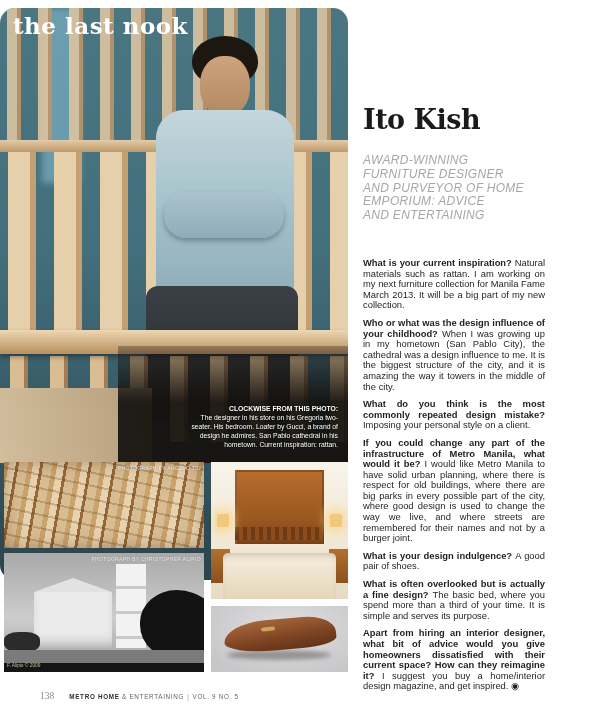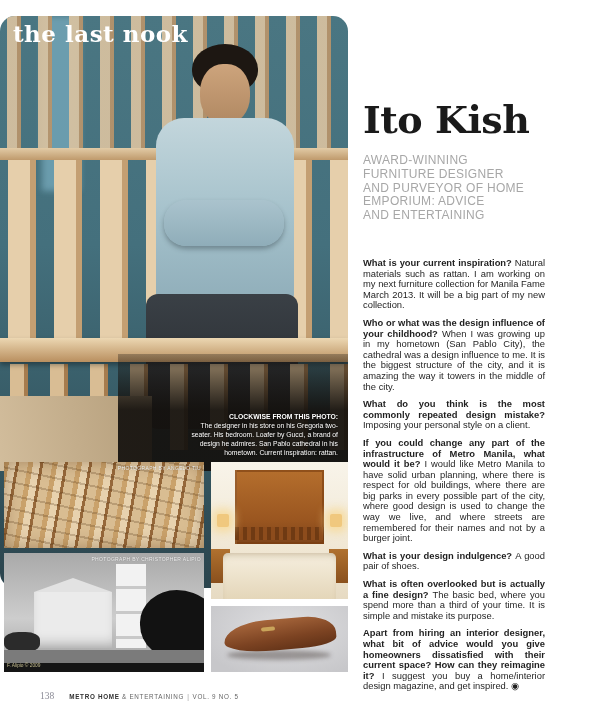--- a/index.html
+++ b/index.html
@@ -1,20 +1,20 @@
 <!DOCTYPE html>
 <html style="--wall-teal: #44707d; --wood-tan: #d9c2a0; --title-black: #1a1a1a; --subtitle-gray: #a7a7a7; --body-text: #1f1f1f; --caption-white: #ffffff;"><head>
 <meta charset="utf-8">
 <style>
   html,body{margin:0;padding:0;background:#ffffff;}
   .page{position:relative;width:600px;height:717px;background:#fff;overflow:hidden;
         font-family:"Liberation Sans",sans-serif;}
 
   
-  .main-photo{position:absolute;left:0;top:16px;width:348px;height:572px;overflow:hidden;
+  .main-photo{position:absolute;left:0;top:8px;width:348px;height:572px;overflow:hidden;
     background:linear-gradient(180deg,#4a7682 0%,var(--wall-teal,#44707d) 40%,#375b66 70%,#2b444d 100%);border-radius:15px;}
   .window-light{position:absolute;left:42px;top:0;width:38px;height:175px;
     background:#7fb3c6;opacity:.65;filter:blur(3px);}
   .spindles-back{position:absolute;left:0;top:0;width:100%;height:138px;opacity:.92;
     background:repeating-linear-gradient(90deg,rgba(0,0,0,0) 0 7px,#d9c2a0 7px 17px,#b9946a 17px 21px,rgba(0,0,0,0) 21px 31px);}
   .rail-top{position:absolute;left:0;top:132px;width:100%;height:12px;
     background:linear-gradient(#e2cba6,#bf9a6c);}
   .spindles-front{position:absolute;left:0;top:144px;width:100%;height:182px;
     background:repeating-linear-gradient(90deg,rgba(0,0,0,0) 0 8px,#e6cfab 8px 30px,#c49f72 30px 36px,rgba(0,0,0,0) 36px 46px);}
   .figure-hair{position:absolute;left:192px;top:28px;width:66px;height:50px;
@@ -89,24 +89,24 @@
     background:rgba(40,30,22,.35);border-radius:50%;filter:blur(2px);}
   .loafer{position:absolute;left:13px;top:13px;width:112px;height:31px;
     background:linear-gradient(175deg,#a4643a 10%,#7c4322 60%,#5e3016);
     border-radius:60% 45% 50% 70% / 100% 90% 45% 60%;transform:rotate(-5deg);}
   .horsebit{position:absolute;left:50px;top:21px;width:14px;height:4px;
     background:#c9a45a;border-radius:2px;transform:rotate(-5deg);}
 
   
   .right-col{position:absolute;left:363px;top:0;width:182px;}
   .title{position:absolute;left:0;top:100px;margin:0;white-space:nowrap;
-    font-family:"DejaVu Serif",serif;font-weight:bold;font-size:38px;line-height:40px;
+    font-family:"DejaVu Serif",serif;font-weight:bold;font-size:27px;line-height:40px;
     color:var(--title-black,#1a1a1a);letter-spacing:-.5px;}
   .subtitle{position:absolute;left:0;top:154px;width:100%;
-    font-size:12px;line-height:13.8px;letter-spacing:.3px;color:var(--subtitle-gray,#a7a7a7);}
+    font-size:12px;line-height:13.8px;letter-spacing:.3px;color:var(--subtitle-gray,#a7a7a7);font-style:italic;}
   .qa-list{position:absolute;left:0;top:258px;width:100%;
     font-family:Liberation Sans, sans-serif;font-size:9.4px;line-height:10.6px;
     color:var(--body-text,#1f1f1f);text-align:justify;}
   .qa-list p{margin:0 0 7px 0;}
   .qa-list b{font-weight:bold;}
 
   
   .footer{position:absolute;left:40px;top:691px;width:520px;display:flex;align-items:baseline;}
   .pageno{font-family:"Liberation Serif",serif;font-size:9.5px;color:#8b8b96;margin-right:15px;}
   .magline{font-size:6.3px;letter-spacing:.7px;color:#666;}
@@ -182,21 +182,21 @@
         <div>AND PURVEYOR OF HOME</div>
         <div>EMPORIUM: ADVICE</div>
         <div>AND ENTERTAINING</div>
       </div>
     <div class="qa-list">
         <p><b>What is your current inspiration? </b><span>Natural materials such as rattan. I am working on my next furniture collection for Manila Fame March 2013. It will be a big part of my new collection.</span></p>
         <p><b>Who or what was the design influence of your childhood? </b><span>When I was growing up in my hometown (San Pablo City), the cathedral was a design influence to me. It is the biggest structure of the city, and it is amazing the way it towers in the middle of the city.</span></p>
         <p><b>What do you think is the most commonly repeated design mistake? </b><span>Imposing your personal style on a client.</span></p>
         <p><b>If you could change any part of the infrastructure of Metro Manila, what would it be? </b><span>I would like Metro Manila to have solid urban planning, where there is respect for old buildings, where there are big parks in every possible part of the city, where good design is used to change the way we live, and where streets are remembered for their names and not by a burger joint.</span></p>
         <p><b>What is your design indulgence? </b><span>A good pair of shoes.</span></p>
-        <p><b>What is often overlooked but is actually a fine design? </b><span>The basic bed, where you spend more than a third of your time. It is simple and mistake its purpose.</span></p>
+        <p><b>What is often overlooked but is actually a fine design? </b><span>The basic bed, where you spend more than a third of your time. It is simple and serves its purpose.</span></p>
         <p><b>Apart from hiring an interior designer, what bit of advice would you give homeowners dissatisfied with their current space? How can they reimagine it? </b><span>I suggest you buy a home/interior design magazine, and get inspired.</span><span> ◉</span></p>
       </div>
   </aside>
 
   <footer class="footer">
     <span class="pageno">138</span>
     <span class="magline"><b>METRO HOME</b> <span>&amp; ENTERTAINING</span><span class="sep">|</span><span>VOL. 9  NO. 5</span></span>
   </footer>
 
 </div>

